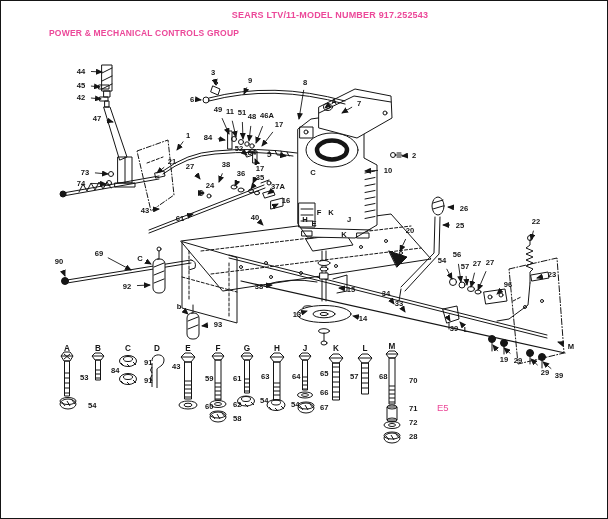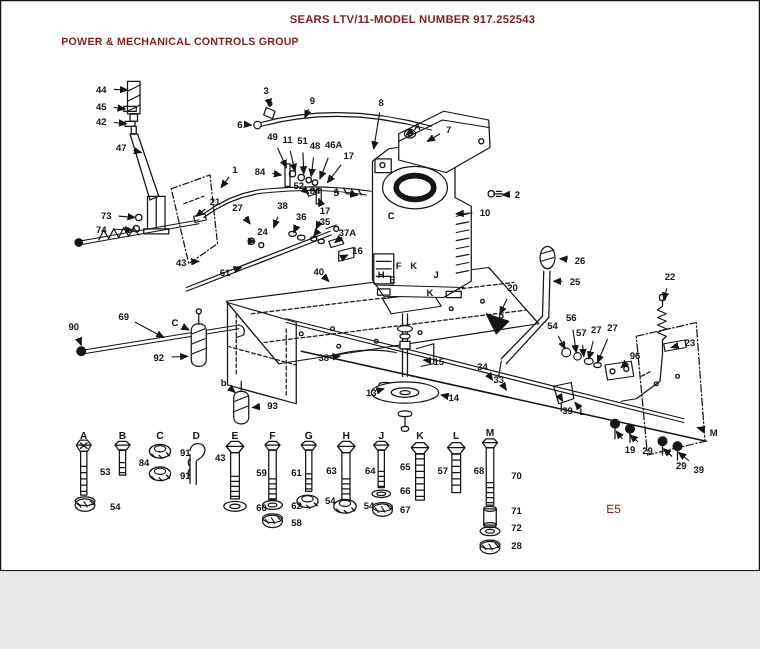--- a/index.html
+++ b/index.html
@@ -1,25 +1,25 @@
 <!DOCTYPE html>
 <html><head>
 <meta charset="utf-8">
 <style>
   html,body{margin:0;padding:0;background:#e8e8e8;}
   .page{
-    position:relative;width:608px;height:457px;margin:0 auto;
+    position:relative;width:608px;height:519px;margin:0 auto;
     background:#ffffff;border:1px solid #151515;box-sizing:border-box;
-    font-family:"Liberation Sans",sans-serif;color:#7f1d1d;overflow:hidden;
+    font-family:"Liberation Sans",sans-serif;color:#ec4899;overflow:hidden;
   }
   .title{position:absolute;top:9px;left:60px;right:8px;text-align:center;
     font-size:9px;font-weight:bold;letter-spacing:.2px;white-space:nowrap;}
   .subtitle{position:absolute;top:27px;left:24px;font-size:8.5px;font-weight:bold;
     letter-spacing:.2px;white-space:nowrap;padding-left:24px;}
-  .pageref{position:absolute;top:401px;left:436px;font-size:9.5px;font-weight:normal;margin-left:48px;}
+  .pageref{position:absolute;top:401px;left:436px;font-size:9.5px;font-weight:normal;}
   svg.diagram{position:absolute;left:0;top:0;}
   text.callout{font-family:"Liberation Sans",sans-serif;font-size:7.6px;font-weight:bold;fill:#151515;}
   text.legend-letter{font-family:"Liberation Sans",sans-serif;font-size:8.2px;font-weight:bold;fill:#151515;}
   text.legend-num{font-family:"Liberation Sans",sans-serif;font-size:7.6px;font-weight:bold;fill:#151515;}
 </style>
 </head>
 <body>
 
 <div class="page">
 

